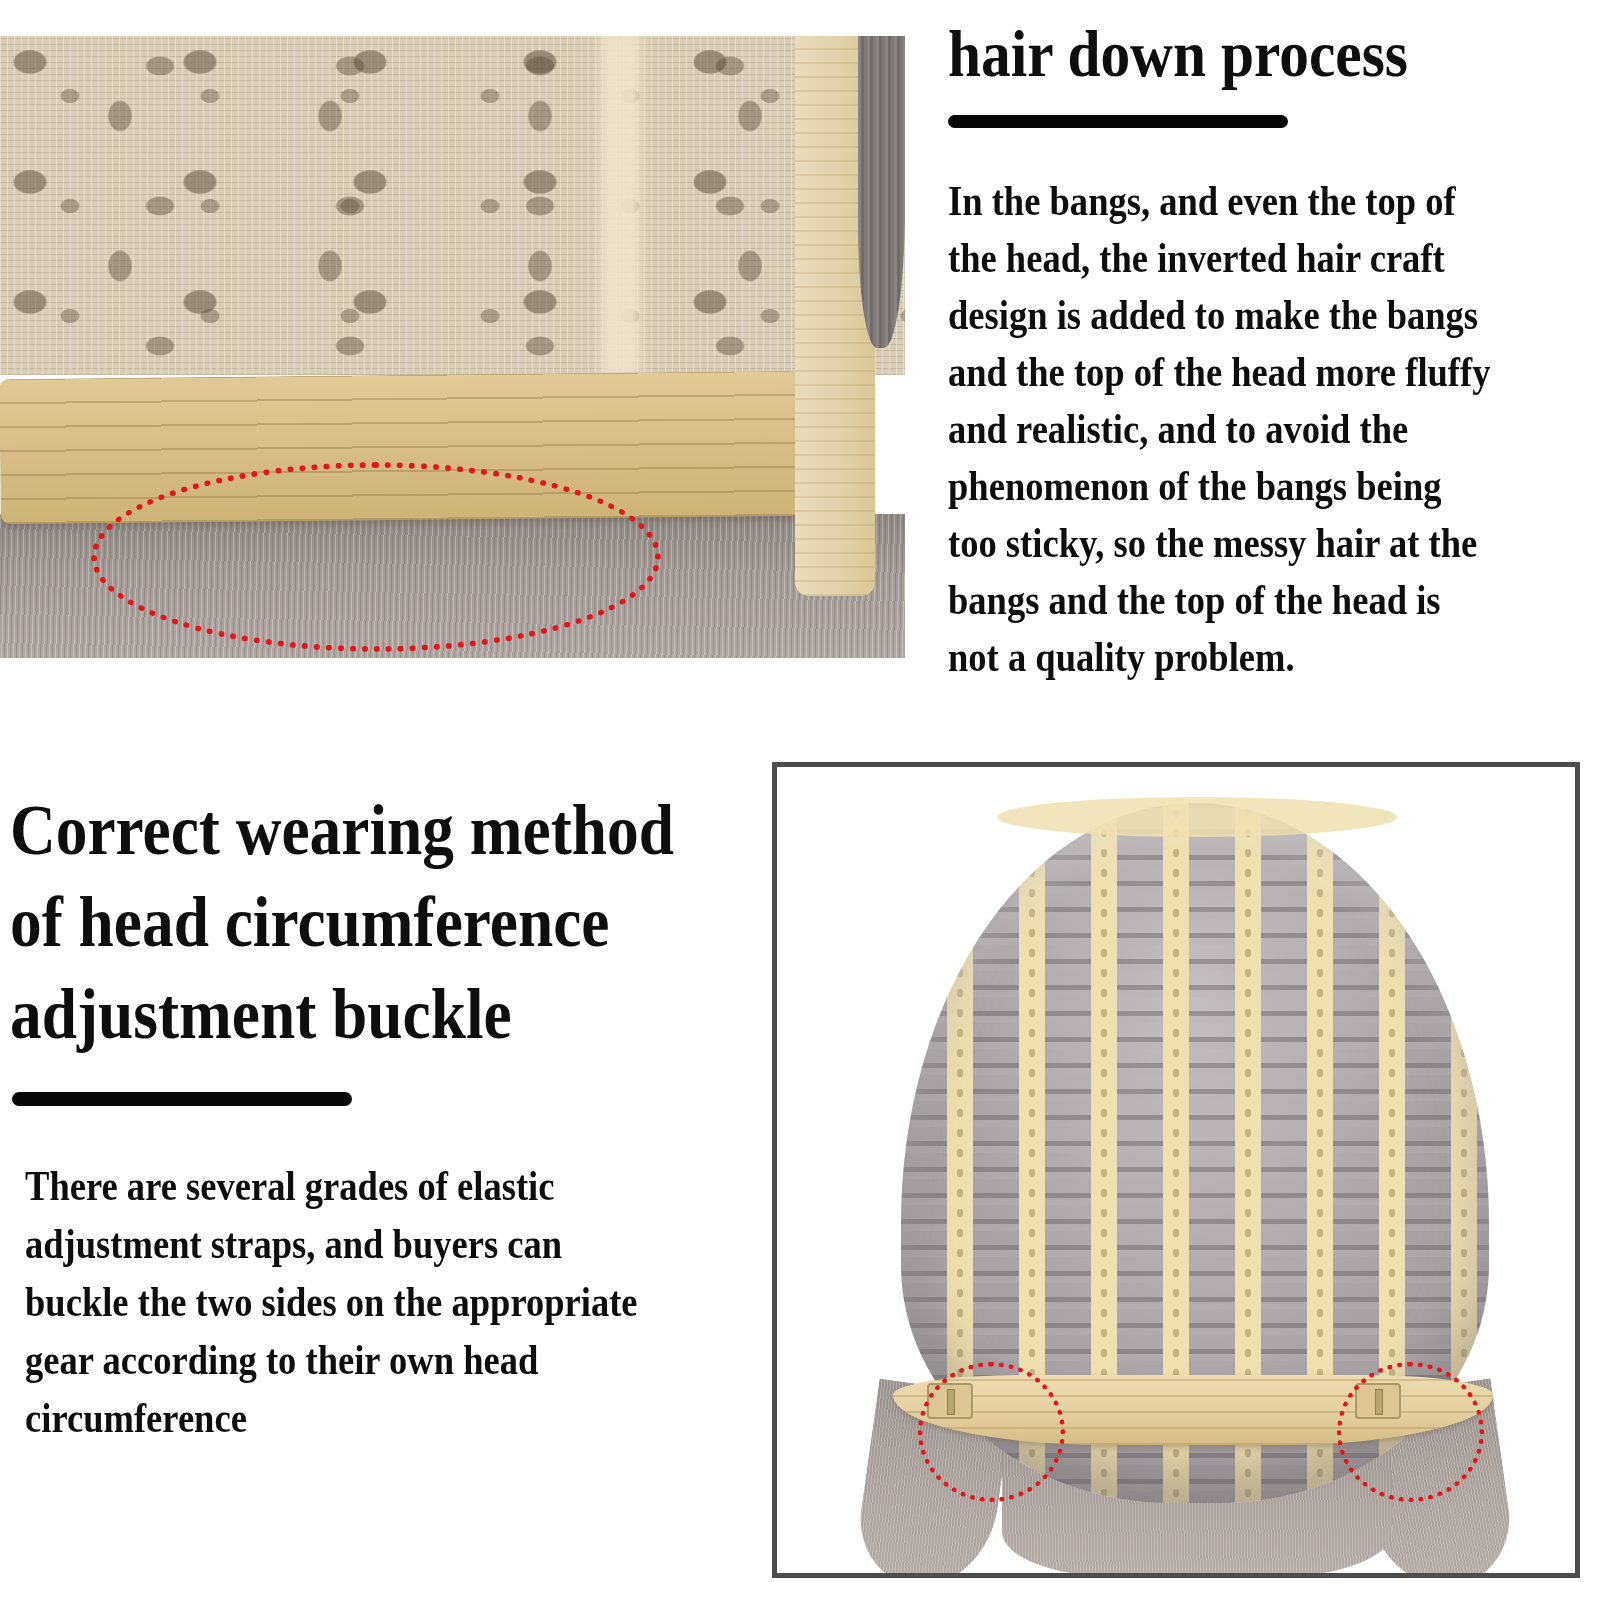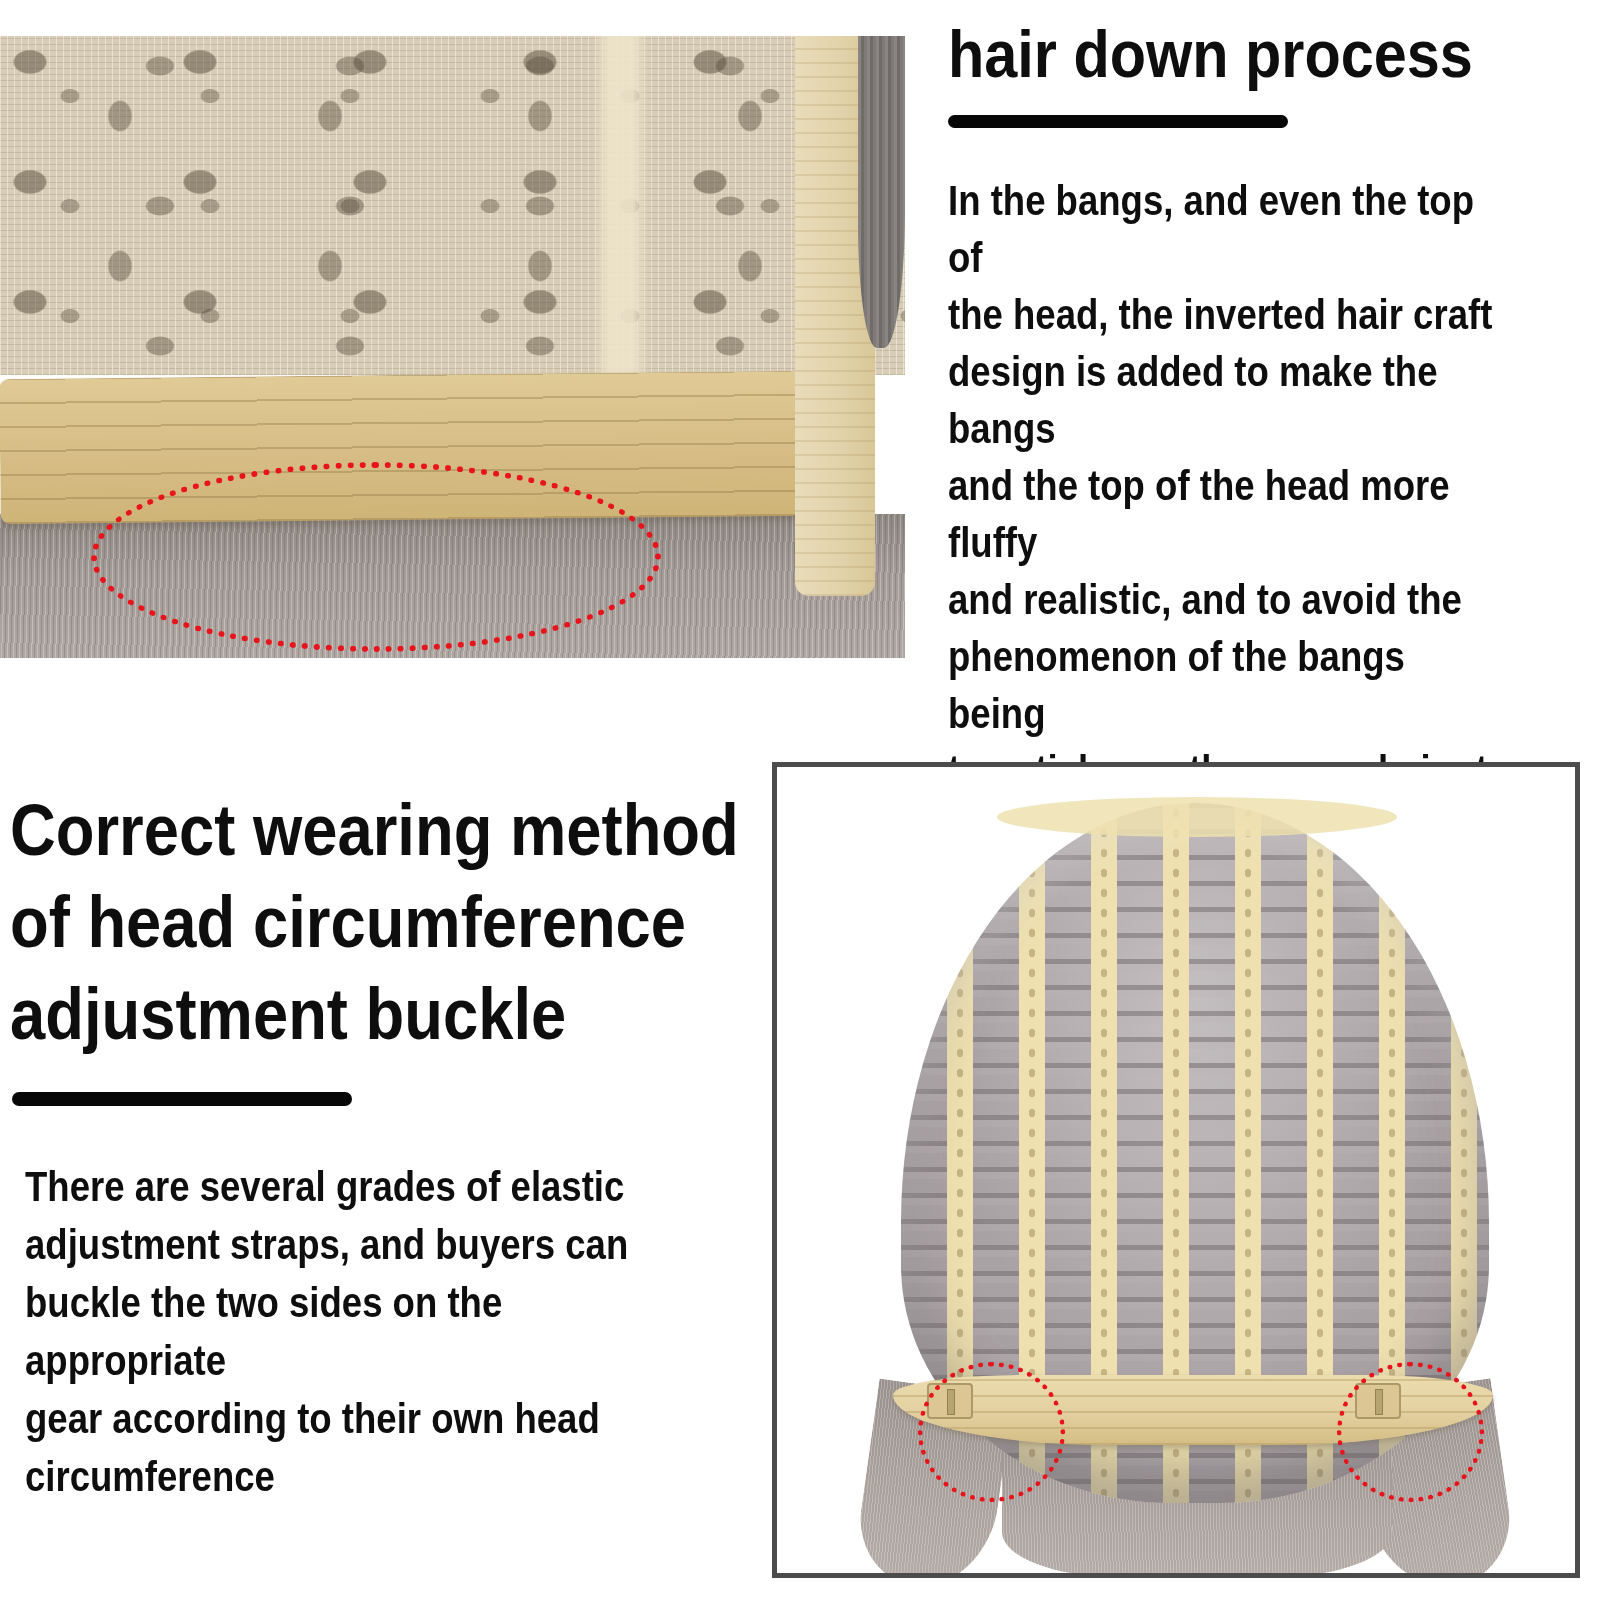--- a/index.html
+++ b/index.html
@@ -1,18 +1,18 @@
 <!DOCTYPE html>
 <html style="--text: #0e0e0e; --accent-red: #e8131b; --underline: #070707; --frame-border: #4c4c4c; --lace-cream: #d8cdb7; --strap-tan: #d8bf88; --hair-gray: #a49b97; --cap-band-cream: #eee0af; --cap-hair-gray: #a9a2a5;"><head>
 <meta charset="utf-8">
 <style>
   html,body{margin:0;padding:0;background:#ffffff;}
   .canvas{
     position:relative;width:1600px;height:1600px;overflow:hidden;background:#ffffff;
-    font-family:Liberation Sans, sans-serif;color:var(--text,#0e0e0e);
+    font-family:Liberation Serif, serif;color:var(--text,#0e0e0e);
   }
   
   .photo-lace{position:absolute;left:0;top:36px;width:905px;height:622px;overflow:hidden;}
   .lace-mesh{
     position:absolute;left:0;top:0;width:905px;height:339px;
     background-color:var(--lace-cream,#d8cdb7);
     background-image:
       radial-gradient(28px 20px at 30px 26px, rgba(84,74,56,.50) 0 55%, transparent 62%),
       radial-gradient(20px 26px at 120px 80px, rgba(84,74,56,.42) 0 55%, transparent 62%),
       radial-gradient(16px 12px at 70px 60px, rgba(84,74,56,.38) 0 55%, transparent 62%),

